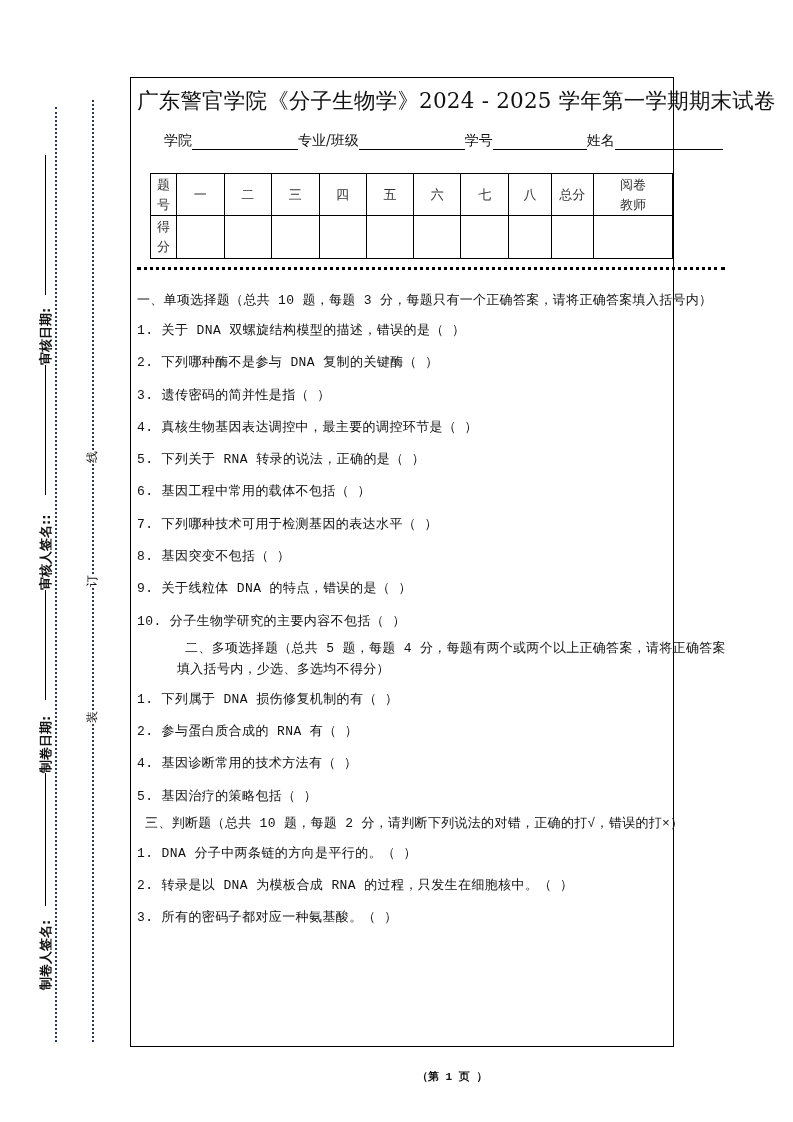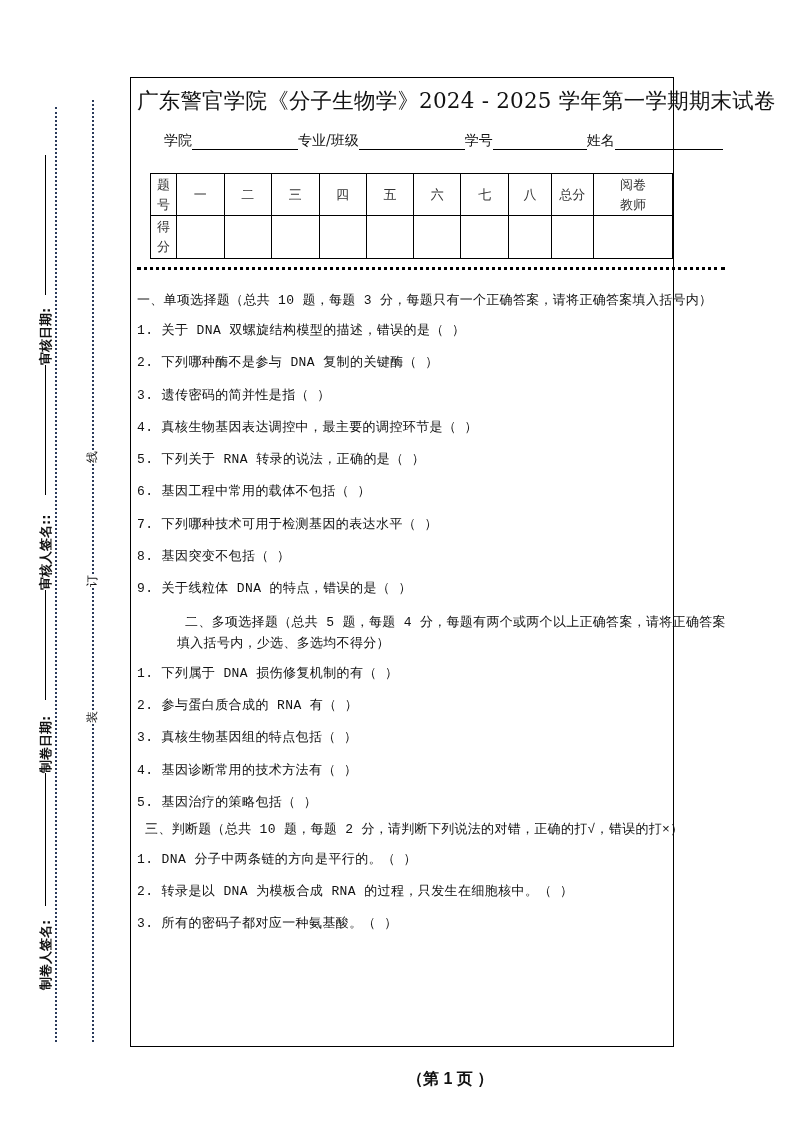--- a/index.html
+++ b/index.html
@@ -49,22 +49,22 @@
     border-top: 3px dotted #000;
   }
   .content {
     position: absolute; left: 6px; top: 212px; width: 600px;
     font-family: Liberation Mono, monospace;
     font-size: 13px;
   }
   .sec { line-height: 21px; margin: 0 0 10px 0; letter-spacing: 0.3px; }
   .q { line-height: 20px; height: 32.3px; letter-spacing: 0.4px; }
   .footer {
-    position: absolute; left: 407px; top: 1069px; font-size: 16px; font-weight: bold;
-    font-family: Liberation Sans, sans-serif;
+    position: absolute; left: 417px; top: 1069px; font-size: 11px; font-weight: bold;
+    font-family: Liberation Mono, monospace;
   }
 </style>
 </head>
 <body>
 
 <div class="dotline dot1"></div>
 <div class="dotline dot2"></div>
 
 <div class="sigline" style="top:155px;height:140px;"></div>
 <div class="vlabel" style="top:365px;">审核日期:</div>
@@ -140,25 +140,25 @@
     <div class="sec">一、单项选择题（总共 10 题，每题 3 分，每题只有一个正确答案，请将正确答案填入括号内）</div>
     <div class="q">1. 关于 DNA 双螺旋结构模型的描述，错误的是（  ）</div>
     <div class="q">2. 下列哪种酶不是参与 DNA 复制的关键酶（  ）</div>
     <div class="q">3. 遗传密码的简并性是指（  ）</div>
     <div class="q">4. 真核生物基因表达调控中，最主要的调控环节是（  ）</div>
     <div class="q">5. 下列关于 RNA 转录的说法，正确的是（  ）</div>
     <div class="q">6. 基因工程中常用的载体不包括（  ）</div>
     <div class="q">7. 下列哪种技术可用于检测基因的表达水平（  ）</div>
     <div class="q">8. 基因突变不包括（  ）</div>
     <div class="q">9. 关于线粒体 DNA 的特点，错误的是（  ）</div>
+    <div class="q" style="height:26px;">10. 分子生物学研究的主要内容不包括（  ）</div>
 
     <div class="sec" style="white-space:pre-wrap;margin-left:40px;"> 二、多项选择题（总共 5 题，每题 4 分，每题有两个或两个以上正确答案，请将正确答案填入括号内，少选、多选均不得分）</div>
     <div class="q">1. 下列属于 DNA 损伤修复机制的有（  ）</div>
     <div class="q">2. 参与蛋白质合成的 RNA 有（  ）</div>
-    <div class="q">3. 真核生物基因组的特点包括（  ）</div>
     <div class="q">4. 基因诊断常用的技术方法有（  ）</div>
     <div class="q" style="height:26px;">5. 基因治疗的策略包括（  ）</div>
 
     <div class="sec" style="white-space:pre-wrap;"> 三、判断题（总共 10 题，每题 2 分，请判断下列说法的对错，正确的打√，错误的打×）</div>
     <div class="q">1. DNA 分子中两条链的方向是平行的。（  ）</div>
     <div class="q">2. 转录是以 DNA 为模板合成 RNA 的过程，只发生在细胞核中。（  ）</div>
     <div class="q">3. 所有的密码子都对应一种氨基酸。（  ）</div>
   </div>
 </div>
 

